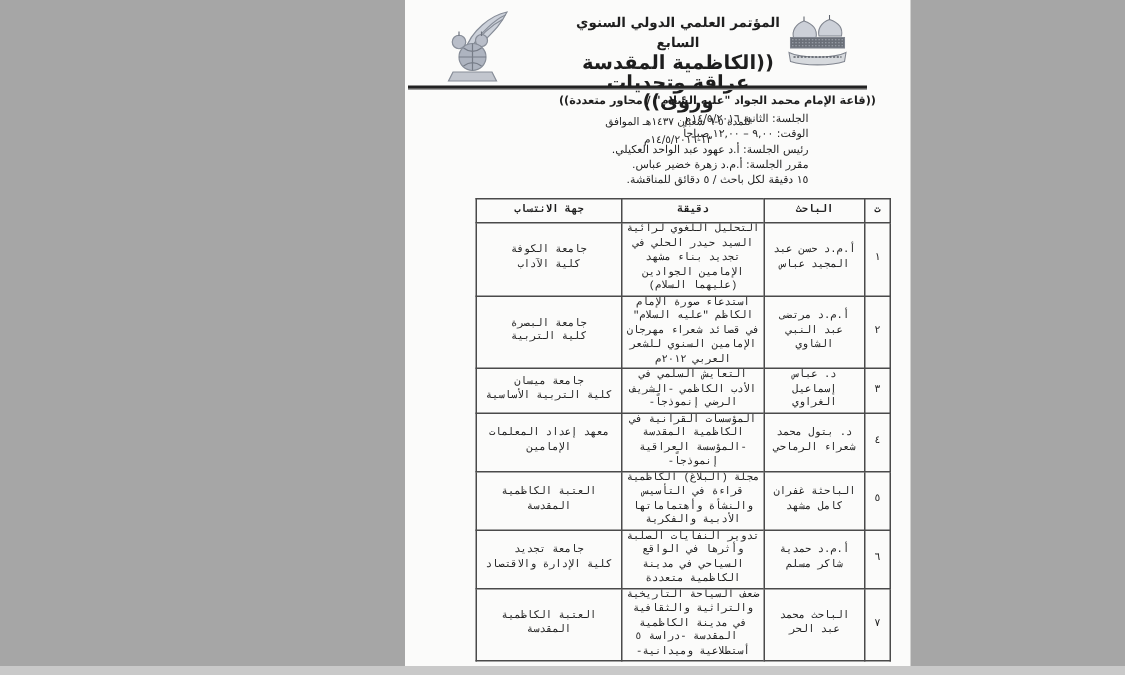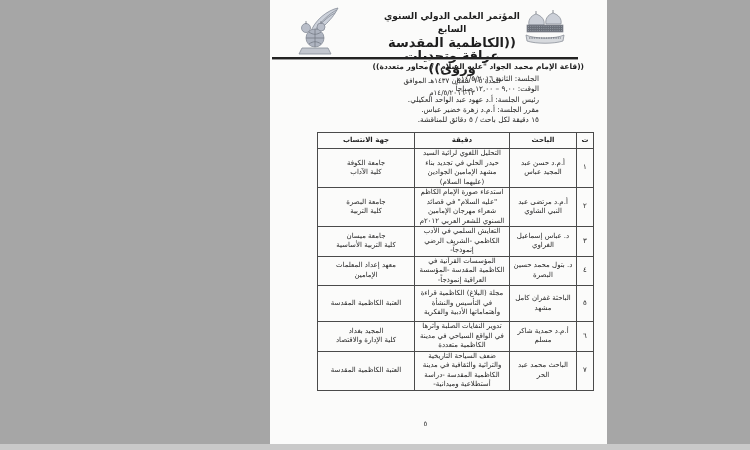--- a/index.html
+++ b/index.html
@@ -13,21 +13,21 @@
   .header-text{position:absolute;left:112px;top:10px;width:140px;text-align:center;direction:rtl;}
   .h-title{font-size:9px;font-weight:bold;line-height:13px;}
   .h-sub{font-size:13px;font-weight:bold;line-height:13px;}
   .h-date{font-size:7px;line-height:12px;}
   .divider{position:absolute;left:2px;top:57px;width:306px;height:2px;background:#222;border-bottom:1px solid #9a9a9a;}
   
   .hall-line{position:absolute;right:23px;top:62px;font-size:7.5px;font-weight:bold;direction:rtl;white-space:nowrap;}
   .session-block{position:absolute;right:68px;top:74px;direction:rtl;text-align:right;font-size:7.3px;line-height:10.3px;white-space:nowrap;}
   
   .doc-table{position:absolute;right:13px;top:132px;width:276px;border-collapse:collapse;direction:rtl;table-layout:fixed;font-size:7px;color:#1e1e1e;}
-  .doc-table th,.doc-table td{border:1px solid #4a4a4a;text-align:center;vertical-align:middle;padding:0 2px;line-height:9.5px;overflow:hidden;}
+  .doc-table th,.doc-table td{border:1px solid #4a4a4a;text-align:center;vertical-align:middle;padding:0 2px;line-height:9.5px;overflow:hidden;font-family:Liberation Mono, monospace;}
   .doc-table thead tr{height:16px;}
   .doc-table th{font-weight:bold;font-size:7px;}
   .doc-table tbody tr:nth-child(1){height:32px;}
   .doc-table tbody tr:nth-child(2){height:32px;}
   .doc-table tbody tr:nth-child(3){height:29px;}
   .doc-table tbody tr:nth-child(4){height:26px;}
   .doc-table tbody tr:nth-child(5){height:36px;}
   .doc-table tbody tr:nth-child(6){height:25px;}
   .doc-table tbody tr:nth-child(7){height:36px;}
   .cell-affiliation{white-space:pre-line;}
@@ -118,36 +118,36 @@
           </tr>
           <tr>
             <td class="cell-num">٣</td>
             <td class="cell-researcher">د. عباس إسماعيل الغراوي</td>
             <td class="cell-research">التعايش السلمي في الأدب الكاظمي -الشريف الرضي إنموذجاً-</td>
             <td class="cell-affiliation">جامعة ميسان
 كلية التربية الأساسية</td>
           </tr>
           <tr>
             <td class="cell-num">٤</td>
-            <td class="cell-researcher">د. بتول محمد حسين البصرة</td>
+            <td class="cell-researcher">د. بتول محمد شعراء الرماحي</td>
             <td class="cell-research">المؤسسات القرآنية في الكاظمية المقدسة -المؤسسة العراقية إنموذجاً-</td>
             <td class="cell-affiliation">معهد إعداد المعلمات
 الإمامين</td>
           </tr>
           <tr>
             <td class="cell-num">٥</td>
             <td class="cell-researcher">الباحثة غفران كامل مشهد</td>
             <td class="cell-research">مجلة (البلاغ) الكاظمية قراءة في التأسيس والنشأة وأهتماماتها الأدبية والفكرية</td>
             <td class="cell-affiliation">العتبة الكاظمية المقدسة</td>
           </tr>
           <tr>
             <td class="cell-num">٦</td>
             <td class="cell-researcher">أ.م.د حمدية شاكر مسلم</td>
             <td class="cell-research">تدوير النفايات الصلبة وأثرها في الواقع السياحي في مدينة الكاظمية متعددة</td>
-            <td class="cell-affiliation">المجيد بغداد
+            <td class="cell-affiliation">جامعة تجديد
 كلية الإدارة والاقتصاد</td>
           </tr>
           <tr>
             <td class="cell-num">٧</td>
             <td class="cell-researcher">الباحث محمد عبد الحر</td>
             <td class="cell-research">ضعف السياحة التاريخية والتراثية والثقافية في مدينة الكاظمية المقدسة -دراسة أستطلاعية وميدانية-</td>
             <td class="cell-affiliation">العتبة الكاظمية المقدسة</td>
           </tr>
         </tbody>
     </table>

